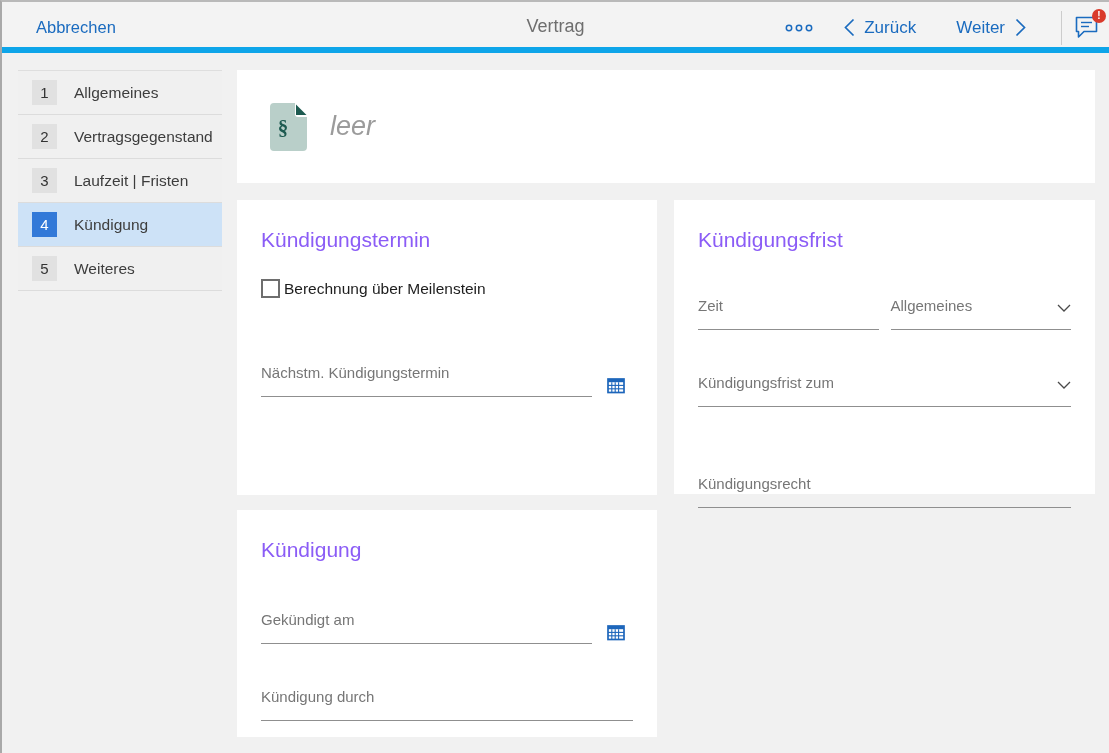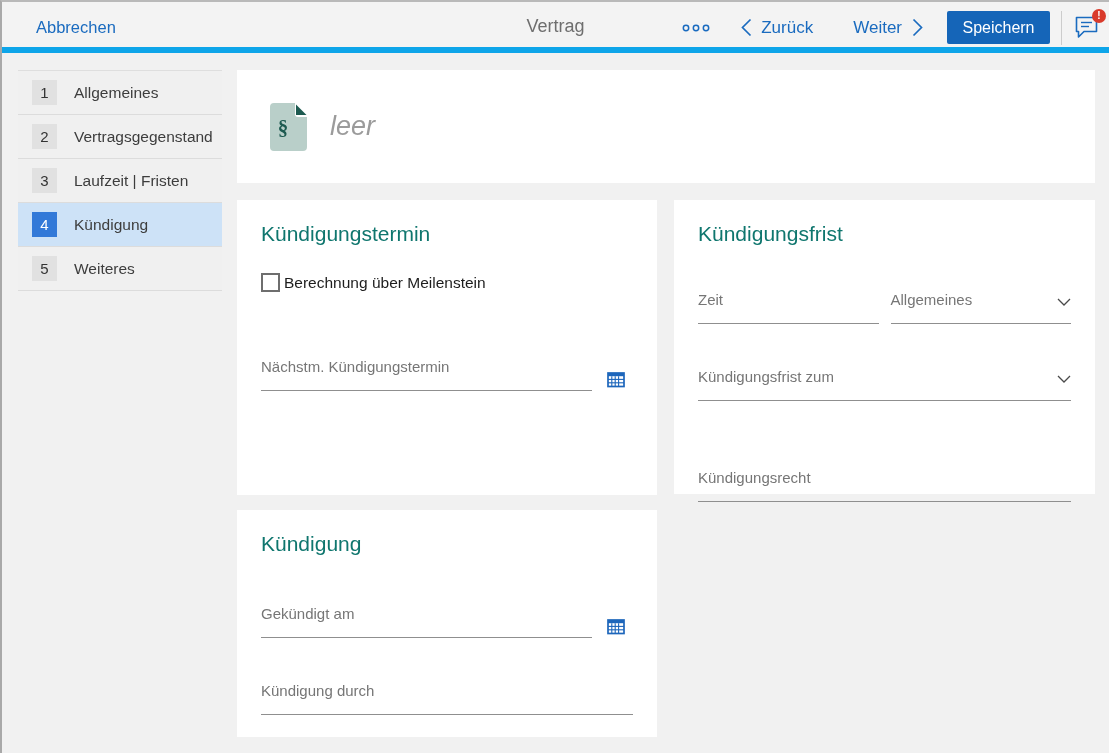--- a/index.html
+++ b/index.html
@@ -54,21 +54,21 @@
     padding-left:32px; }
   .leer-text { margin-left:23px; font-style:italic; color:#9b9b9b; font-size:27px; }
 
   .grid { margin-top:17px; display:flex; gap:17px; align-items:flex-start; }
   .col-left { width:420px; }
   .col-right { width:421px; }
   .panel { background:#fff; padding:0 24px; width:100%; }
   .panel-termin { height:295px; }
   .panel-frist { height:294px; }
   .panel-kuendigung { height:227px; margin-top:15px; }
-  .panel-title { padding-top:22px; font-size:21px; font-weight:400; color:#0f766e; }
+  .panel-title { padding-top:28px; font-size:21px; font-weight:400; color:#8b5cf6; }
 
   .checkbox-row { margin-top:27px; display:flex; align-items:center; }
   .checkbox { width:19px; height:19px; border:2px solid #6e6e6e; background:#fff;
     cursor:pointer; flex:0 0 19px; }
   .checkbox-label { margin-left:4px; font-size:15.5px; color:#1d1d1d; }
 
   .field { border-bottom:1px solid #8f8f8f; padding-bottom:15px;
     display:flex; align-items:flex-end; justify-content:space-between;
     cursor:text; min-height:26px; }
   .ph { font-size:15px; color:#767676; white-space:nowrap; }
@@ -110,21 +110,20 @@
         <span>Zurück</span>
       </span>
 
       <span class="nav-btn next">
         <span>Weiter</span>
         <svg width="11" height="19" viewBox="0 0 11 19">
           <polyline points="1.5,1.5 9.5,9.5 1.5,17.5" fill="none" stroke="#1a6bbf" stroke-width="1.7"></polyline>
         </svg>
       </span>
 
-      <button class="save-btn">Speichern</button>
 
       <span class="tb-divider"></span>
 
       <span class="comment-wrap">
         <svg width="28" height="28" viewBox="0 0 28 28">
           <path d="M3.5,4.5 h20 v14 h-12.5 l-5.5,5.5 v-5.5 h-2 z" fill="#f3f3f3" stroke="#1a6bbf" stroke-width="1.6" stroke-linejoin="round"></path>
           <line x1="8" y1="9.5" x2="19" y2="9.5" stroke="#1a6bbf" stroke-width="1.4"></line>
           <line x1="8" y1="13.5" x2="16" y2="13.5" stroke="#1a6bbf" stroke-width="1.4"></line>
         </svg>
         <span class="badge">!</span>

